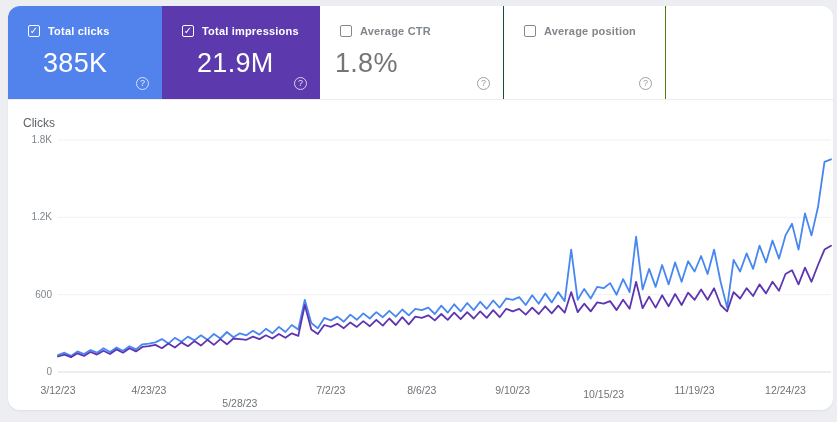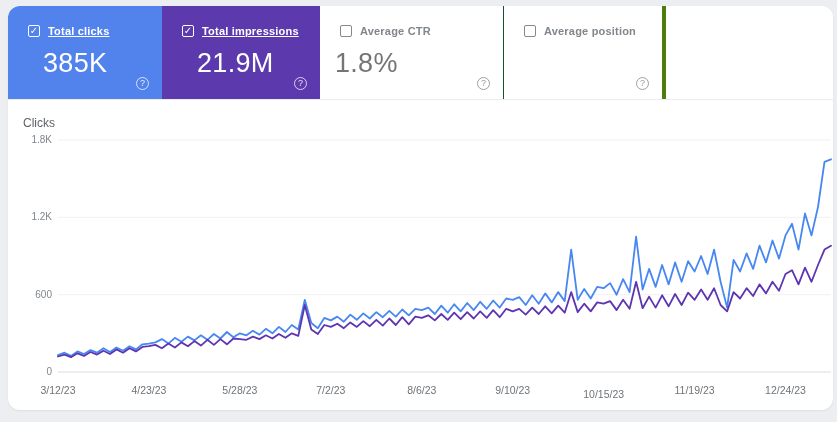--- a/index.html
+++ b/index.html
@@ -16,35 +16,35 @@
   }
   
   .metrics-row{
     position:absolute;left:0;top:0;width:100%;height:93px;
     display:flex;border-bottom:1px solid #ececec;background:#fff;
   }
   .metric-card{position:relative;height:93px;box-sizing:border-box;cursor:pointer;}
   .metric-card.c0{width:154px;}
   .metric-card.c1{width:158px;}
   .metric-card.c2{width:184px;border-right:1px solid #14532d;}
-  .metric-card.c3{width:162px;border-right:4px solid #4d7c0f;}
+  .metric-card.c3{width:162px;border-right:1px solid #4d7c0f;}
   .metric-card.sel-blue{background:#5282eb;}
   .metric-card.sel-purple{background:#5c3aae;}
   .metric-head{
     position:absolute;left:20px;top:19px;display:flex;align-items:center;gap:8px;
   }
   .checkbox{
     width:12px;height:12px;border-radius:2px;box-sizing:border-box;
     display:flex;align-items:center;justify-content:center;
     font-size:10px;line-height:1;
   }
   .checkbox.checked{border:1.5px solid #ffffff;color:#ffffff;}
   .checkbox.unchecked{border:1.5px solid #85898d;color:transparent;}
   .metric-label{font-size:11px;font-weight:700;letter-spacing:.2px;white-space:nowrap;}
-  .sel-blue .metric-label,.sel-purple .metric-label{color:#ffffff;text-decoration:underline;}
+  .sel-blue .metric-label,.sel-purple .metric-label{color:#ffffff;}
   .plain .metric-label{color:#80868b;}
   .metric-value{
     position:absolute;left:15px;top:42px;font-size:27px;font-weight:400;letter-spacing:.3px;
   }
   .sel-blue .metric-value,.sel-purple .metric-value{color:#ffffff;margin-left:20px;}
   .plain .metric-value{color:#757575;}
   .help-icon{
     position:absolute;right:13px;bottom:9px;width:13px;height:13px;border-radius:50%;
     display:flex;align-items:center;justify-content:center;
     font-size:9px;line-height:1;box-sizing:border-box;
@@ -123,21 +123,21 @@
         </svg>
       <div id="yticks">
           <div class="ytick" style="top: 35px;">1.8K</div>
           <div class="ytick" style="top: 112.333px;">1.2K</div>
           <div class="ytick" style="top: 189.667px;">600</div>
           <div class="ytick" style="top: 267px;">0</div>
         </div>
       <div id="xticks">
           <div class="xtick" style="left: 15px; top: 285px;">3/12/23</div>
           <div class="xtick" style="left: 105.941px; top: 285px;">4/23/23</div>
-          <div class="xtick" style="left: 196.882px; top: 285px;">5/28/23</div>
+          <div class="xtick" style="left: 196.882px; top: 298px;">5/28/23</div>
           <div class="xtick" style="left: 287.824px; top: 285px;">7/2/23</div>
           <div class="xtick" style="left: 378.765px; top: 285px;">8/6/23</div>
           <div class="xtick" style="left: 469.706px; top: 285px;">9/10/23</div>
           <div class="xtick" style="left: 560.647px; top: 289px;">10/15/23</div>
           <div class="xtick" style="left: 651.588px; top: 285px;">11/19/23</div>
           <div class="xtick" style="left: 742.529px; top: 285px;">12/24/23</div>
         </div>
     </div>
 
   </div>

